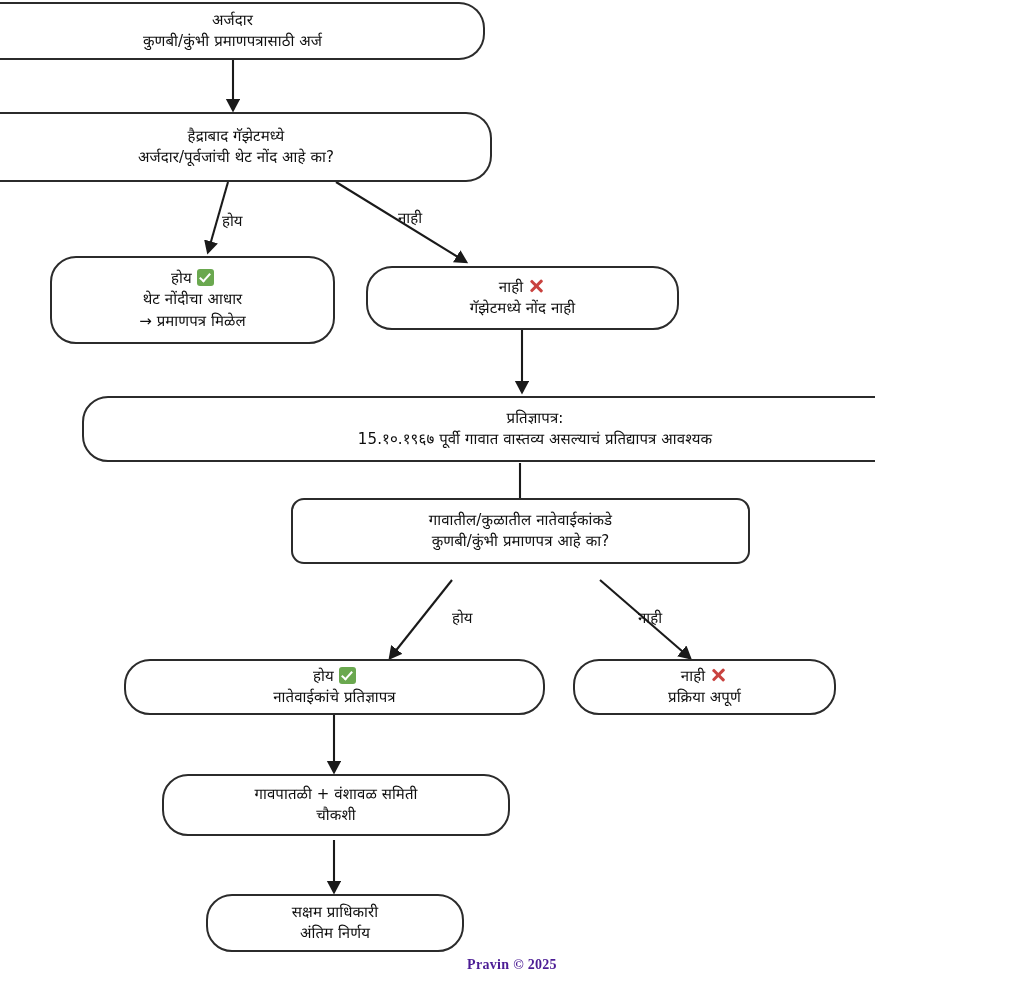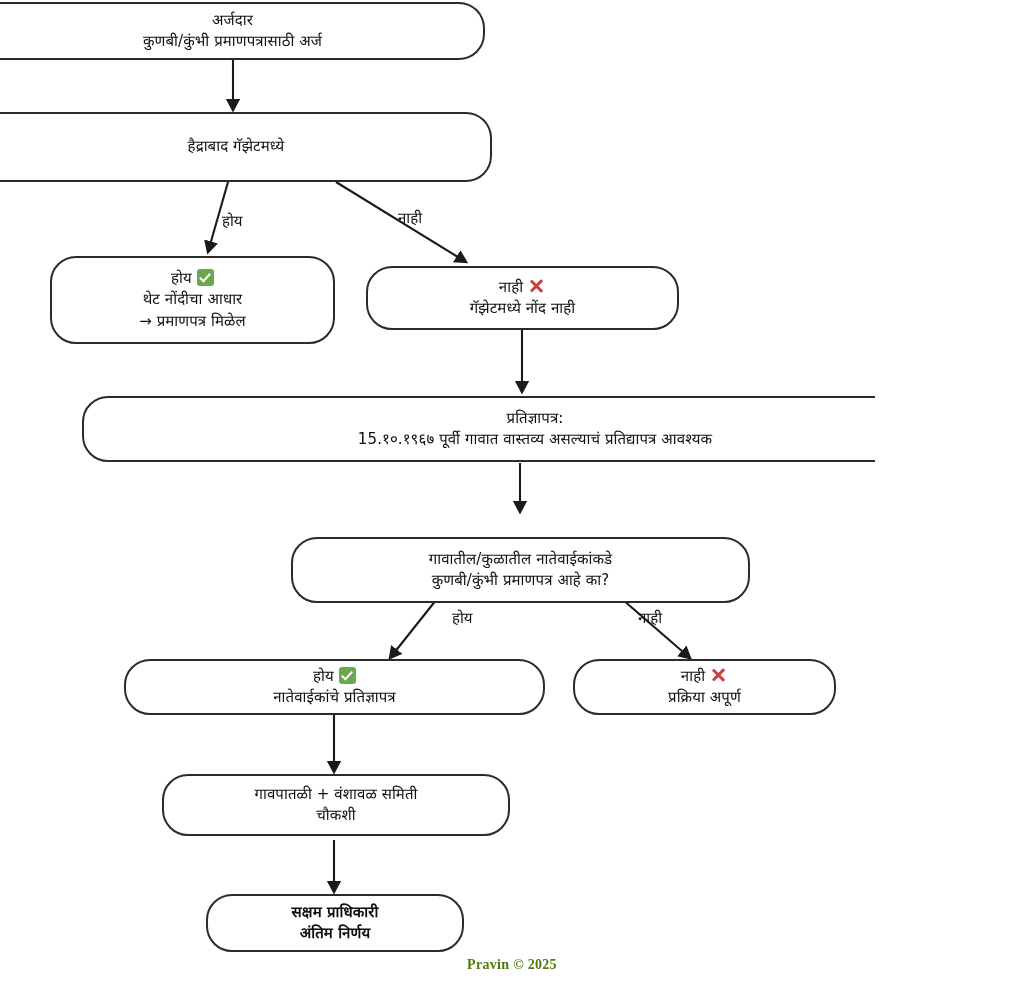--- a/index.html
+++ b/index.html
@@ -114,21 +114,21 @@
   
   #credit {
     position: absolute;
     left: 0;
     top: 957px;
     width: 1024px;
     text-align: center;
     font-family: "Liberation Serif", "DejaVu Serif", serif;
     font-size: 14px;
     font-weight: bold;
-    color: #4d7c0f;
+    color: #4c1d95;
     letter-spacing: 0.3px;
   }
 </style>
 </head>
 <body>
 
 <div id="canvas">
 
   <svg id="wires" viewBox="0 0 1024 1005" xmlns="http://www.w3.org/2000/svg">
     <defs>
@@ -158,20 +158,21 @@
     </g>
   </svg>
 
   <div class="node bleed-left" style="left:-18px; top:2px; width:503px; height:58px;">
     <span class="line ind">अर्जदार</span>
     <span class="line ind">कुणबी/कुंभी प्रमाणपत्रासाठी अर्ज</span>
   </div>
 
   <div class="node bleed-left" style="left:-18px; top:112px; width:510px; height:70px;">
     <span class="line ind">हैद्राबाद गॅझेटमध्ये</span>
+    <span class="line ind">अर्जदार/पूर्वजांची थेट नोंद आहे का?</span>
   </div>
 
   <div class="edge-label" style="left:222px; top:210px;">होय</div>
   <div class="edge-label" style="left:398px; top:207px;">नाही</div>
 
   <div class="node" style="left:50px; top:256px; width:285px; height:88px;">
     <span class="line ind">
       <span>होय</span><span class="mark mark-check"></span>
     </span>
     <span class="line ind">थेट नोंदीचा आधार</span>
@@ -183,21 +184,21 @@
       <span>नाही</span><span class="mark mark-x"></span>
     </span>
     <span class="line ind">गॅझेटमध्ये नोंद नाही</span>
   </div>
 
   <div class="node" style="left:82px; top:396px; width:906px; height:66px;">
     <span class="line ind">प्रतिज्ञापत्र:</span>
     <span class="line ind">15.१०.१९६७ पूर्वी गावात वास्तव्य असल्याचं प्रतिद्यापत्र आवश्यक</span>
   </div>
 
-  <div class="node" style="left:291px; top:537px; width:459px; height:66px;">
+  <div class="node" style="left:291px; top:498px; width:459px; height:66px;border-radius:13px;">
     <span class="line ind">गावातील/कुळातील नातेवाईकांकडे</span>
     <span class="line ind">कुणबी/कुंभी प्रमाणपत्र आहे का?</span>
   </div>
 
   <div class="edge-label" style="left:452px; top:607px;">होय</div>
   <div class="edge-label" style="left:638px; top:607px;">नाही</div>
 
   <div class="node" style="left:124px; top:659px; width:421px; height:56px;">
     <span class="line ind">
       <span>होय</span><span class="mark mark-check"></span>
@@ -210,20 +211,20 @@
       <span>नाही</span><span class="mark mark-x"></span>
     </span>
     <span class="line ind">प्रक्रिया अपूर्ण</span>
   </div>
 
   <div class="node" style="left:162px; top:774px; width:348px; height:62px;align-items:center;">
     <span class="line ind">गावपातळी + वंशावळ समिती</span>
     <span class="line ind">चौकशी</span>
   </div>
 
-  <div class="node" style="left:206px; top:894px; width:258px; height:58px;font-weight:bold;">
+  <div class="node" style="left:206px; top:894px; width:258px; height:58px;">
     <span class="line ind">सक्षम प्राधिकारी</span>
     <span class="line ind">अंतिम निर्णय</span>
   </div>
 
   <div id="credit">Pravin © 2025</div>
 
 </div>
 
 </body></html>

